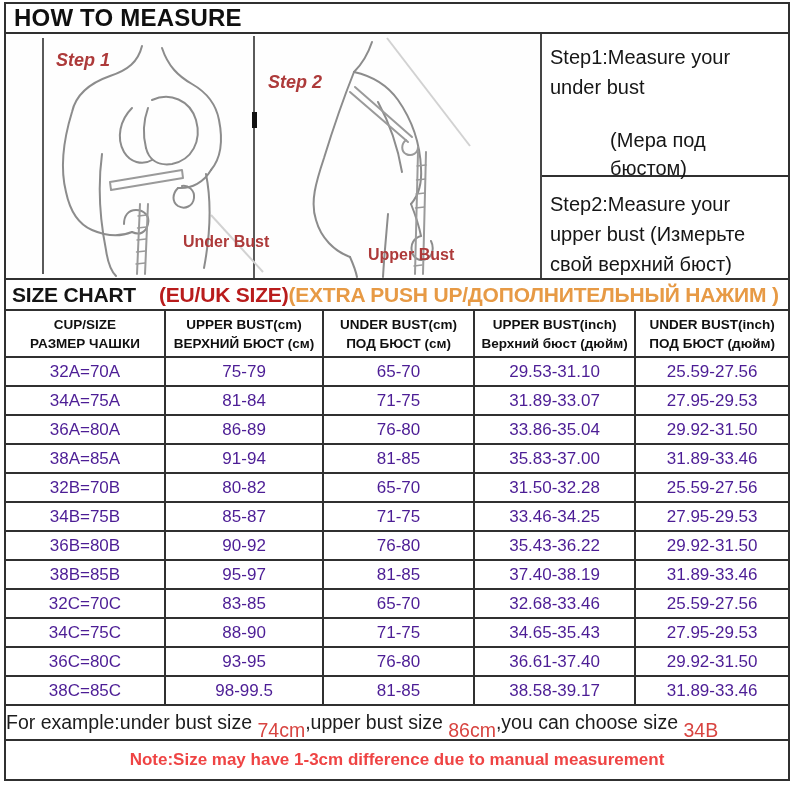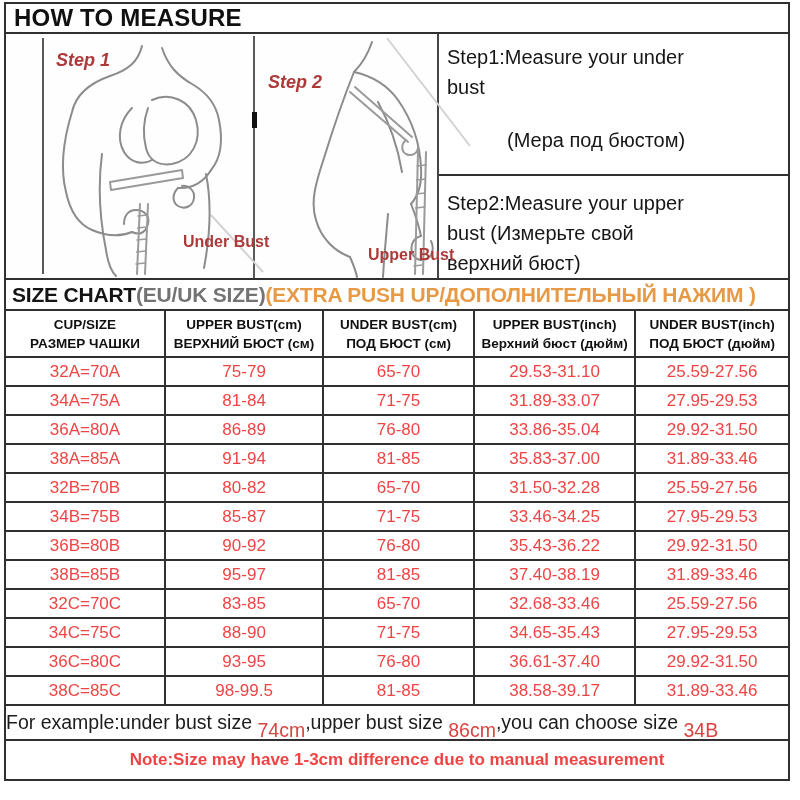--- a/index.html
+++ b/index.html
@@ -12,47 +12,47 @@
   .frame { position: absolute; left: 4px; top: 2px; width: 786px; }
   .frame > *:not(:first-child) { margin-top: -2px; }
   .bx { border: 2px solid #303030; background: #fff; }
 
   
   .title-bar { height: 32px; display: flex; align-items: center; padding-left: 8px;
     font-size: 24px; font-weight: 700; letter-spacing: 0.2px; color: #101010; }
 
   
   .measure-row { display: flex; height: 248px; }
-  .figures-cell { position: relative; width: 433px; flex: none;
+  .figures-cell { position: relative; width: 536px; flex: none;
     border-right: 2px solid #454545; background: #fefefe; }
   .steps-cell { flex: 1; display: flex; flex-direction: column; font-size: 20px; color: #161616; }
   .step-box-1 { height: 143px; border-bottom: 2px solid #303030; padding: 8px 6px 16px 8px; }
   .step-box-2 { flex: 1; padding: 12px 6px 0 8px; border-radius: 7px; }
   .step-text { max-width: 258px; line-height: 30px; }
   .step-sub { line-height: 28px; margin-left: 60px; margin-top: 24px; }
 
   .fig-label { position: absolute; font-size: 18px; font-weight: 700; font-style: italic; color: #ad3a3a; }
   .fig-caption { position: absolute; font-size: 16px; font-weight: 700; color: #ad3a3a; white-space: nowrap; }
   .pos-s1l { left: 50px;  top: 16px; }
   .pos-s1c { left: 177px; top: 199px; }
   .pos-s2l { left: 262px; top: 38px; }
   .pos-s2c { left: 362px; top: 212px; }
 
   
   .chart-title { height: 33px; display: flex; align-items: center; padding-left: 6px;
     font-size: 21px; font-weight: 700; letter-spacing: -0.2px; white-space: pre; }
   .t-black { color: #141414; }
-  .t-maroon { color: #737373; }
+  .t-maroon { color: #b91c1c; margin-left: 23px; }
   .t-orange { color: #e79a45; }
 
   
   table.size-table { width: 100%; border-collapse: collapse; table-layout: fixed; background: #fff; }
   .size-table th, .size-table td { border: 2px solid #303030; text-align: center; padding: 0; }
   .size-table th { font-size: 13.5px; line-height: 19px; padding: 4px 0 3px 0; color: #101010; }
-  .size-table td { font-size: 17px; height: 29px; color: #ef4444; }
+  .size-table td { font-size: 17px; height: 29px; color: #4c1d95; }
 
   
   .example-bar { height: 37px; display: flex; align-items: center; 
     font-size: 19.5px; white-space: pre; color: #1c1c1c; }
   .red-val { color: #d84440; margin-top: 16px; }
   .note-bar { height: 42px; display: flex; align-items: center; justify-content: center;
     font-size: 17px; font-weight: 700; color: #ef4444; }
 
   svg { display: block; }
 </style>

